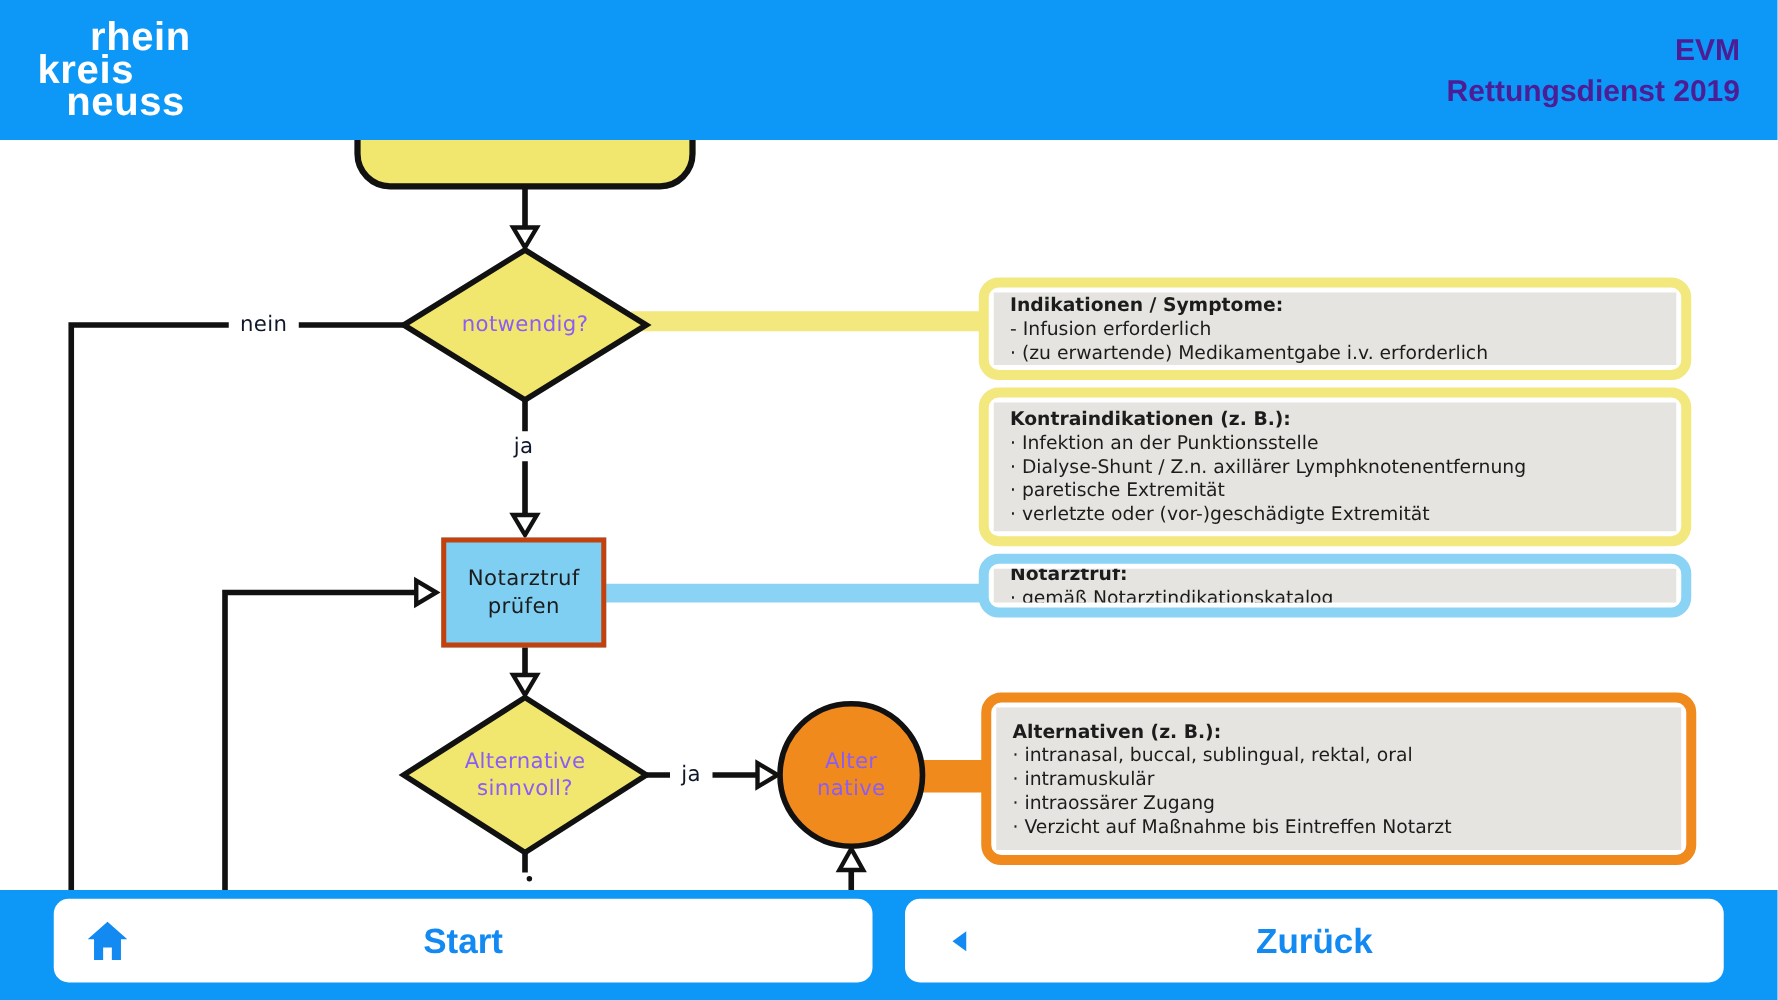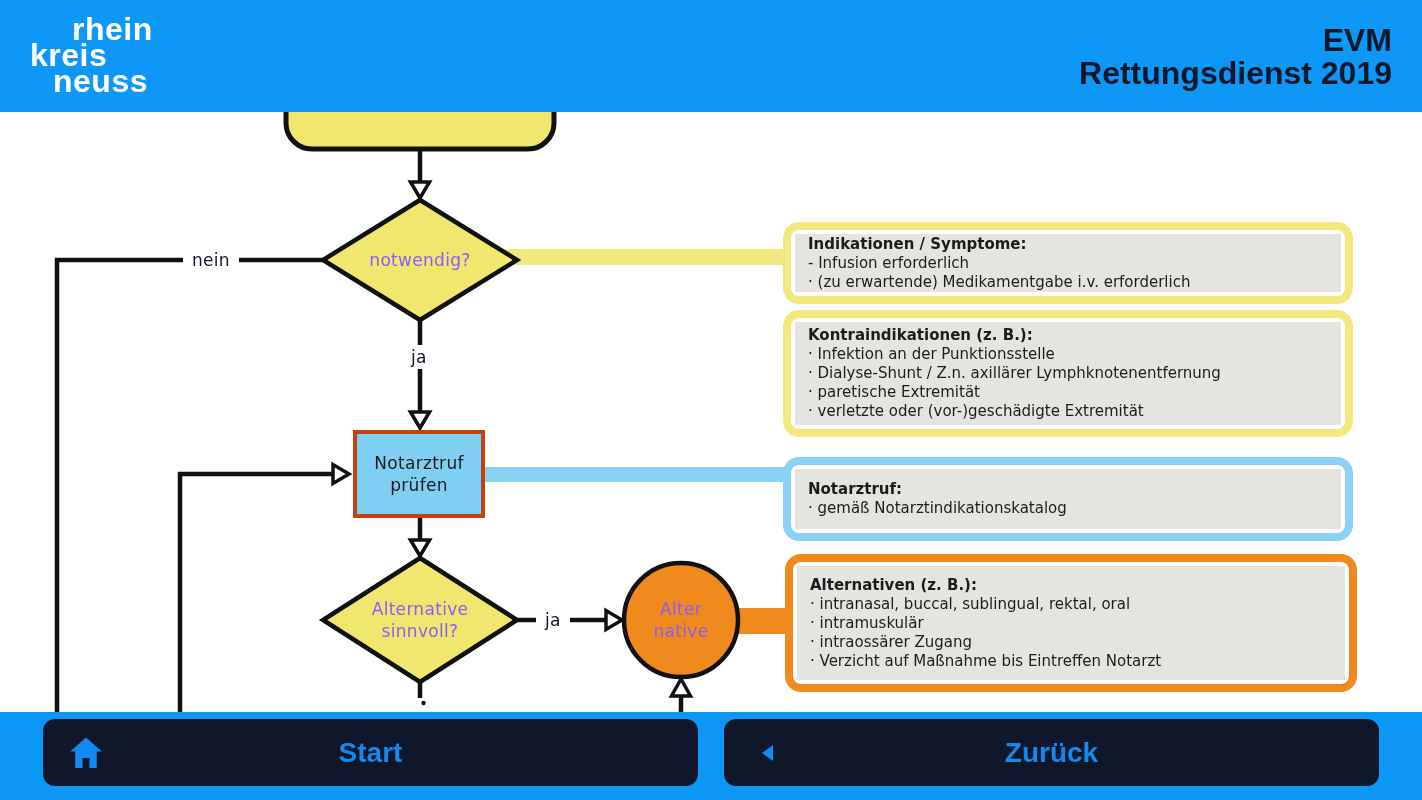--- a/index.html
+++ b/index.html
@@ -15,22 +15,22 @@
   .logo-line {
     position:absolute; color:#ffffff; font-weight:700;
     font-family:"Liberation Sans", sans-serif;
     font-size:32px; line-height:30px; letter-spacing:0.5px;
   }
   .logo-l1 { left:72px; top:14px; }
   .logo-l2 { left:30px; top:40px; }
   .logo-l3 { left:53px; top:66px; }
   .header-right {
     position:absolute; right:30px; top:24px; text-align:right;
-    color:#0f172a; font-weight:700; font-family:"Liberation Sans", sans-serif;
-    font-size:32px; line-height:33px;
+    color:#4c1d95; font-weight:700; font-family:"Liberation Sans", sans-serif;
+    font-size:24px; line-height:33px;
   }
   
   .main {
     position:absolute; left:0; top:112px; width:1422px; height:600px;
     background:#ffffff; overflow:hidden;
   }
   .flow-svg { position:absolute; left:0; top:0; }
   .flow-label {
     position:absolute; background:#ffffff; padding:0 9px;
     font-size:17px; line-height:24px; color:#0f172a; letter-spacing:0.3px;
@@ -52,29 +52,29 @@
     border:8px solid; border-radius:16px; padding:4px;
   }
   .info-inner {
     width:100%; height:100%; box-sizing:border-box; background:#e5e4e0;
     padding:2px 12px 2px 13px; font-size:15px; line-height:19px; color:#1c1c1c;
     display:flex; flex-direction:column; justify-content:center; overflow:hidden;
   }
   .info-title { font-weight:700; }
   .box-indikationen      { left:783px; top:110px; width:570px; height:82px;  border-color:#f2e87d; }
   .box-kontraindikationen{ left:783px; top:198px; width:570px; height:127px; border-color:#f2e87d; }
-  .box-notarztruf        { left:783px; top:345px; width:570px; height:84px;  border-color:#8ad3f5; }
+  .box-notarztruf        { left:783px; top:331px; width:570px; height:51px;  border-color:#8ad3f5; }
   .box-alternativen      { left:785px; top:442px; width:572px; height:138px; border-color:#f08a1d; }
   
   .bottom-bar {
     position:absolute; left:0; top:712px; width:1422px; height:88px;
     background:#0d97f6;
   }
   .nav-btn {
-    position:absolute; top:7px; height:67px; background:#0f172a;
+    position:absolute; top:7px; height:67px; background:#ffffff;
     border:none; border-radius:12px; cursor:pointer;
     display:flex; align-items:center; justify-content:center;
     color:#128af2; font-weight:700; font-size:28px;
     font-family:"Liberation Sans", sans-serif;
   }
   .btn-start { left:43px;  width:655px; }
   .btn-back  { left:724px; width:655px; }
   .btn-icon  { position:absolute; top:50%; transform:translateY(-50%); }
   .home-icon { left:24px; }
   .back-icon { left:34px; }

